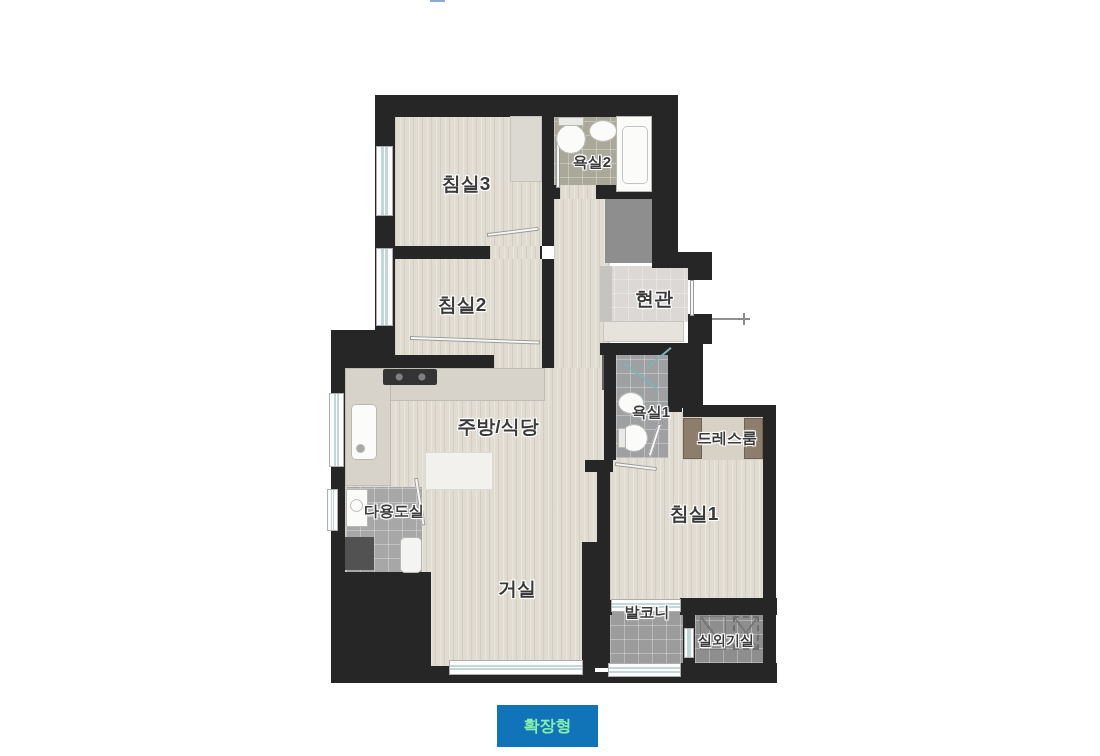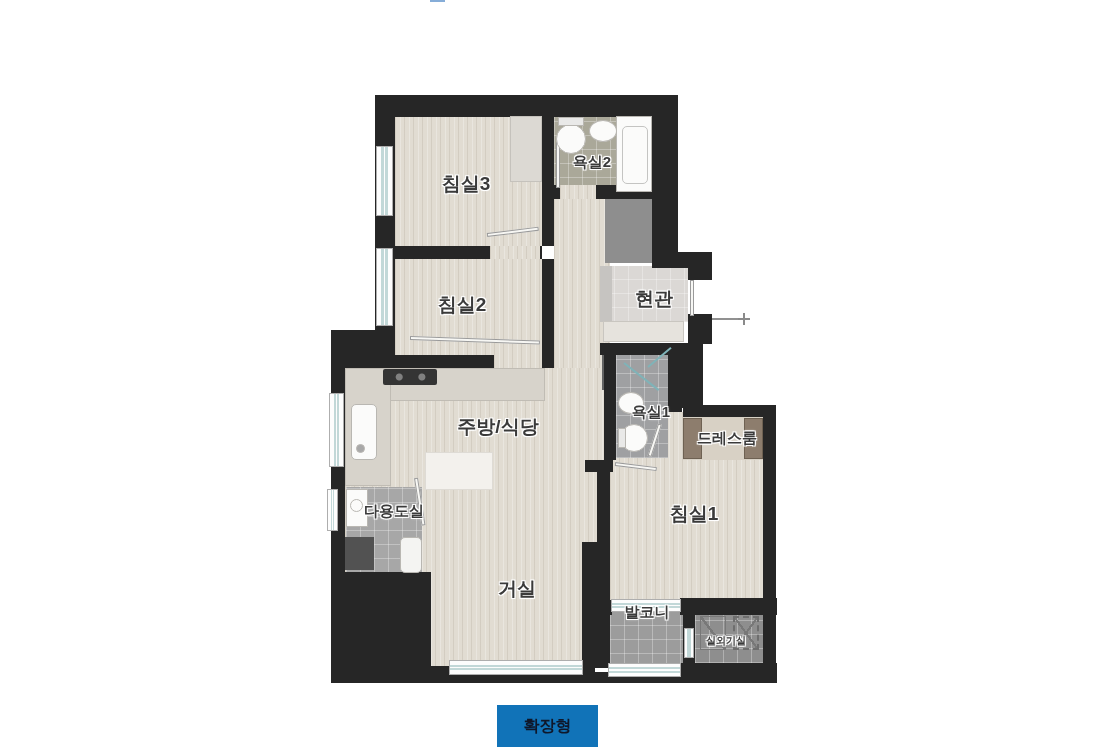--- a/index.html
+++ b/index.html
@@ -17,34 +17,34 @@
   .oval{border-radius:50%;}
   .rnd{border-radius:5px;}
   .leaf{position:absolute;background:#f7f7f4;border:1px solid #9a9a9a;box-sizing:border-box;}
   .winv{position:absolute;box-sizing:border-box;border:1px solid #aeaeae;
         background:linear-gradient(90deg,#fdfdfd 0 28%,#c2d8d8 28% 44%,#fdfdfd 44% 56%,#c2d8d8 56% 72%,#fdfdfd 72% 100%);}
   .winh{position:absolute;box-sizing:border-box;border:1px solid #aeaeae;
         background:linear-gradient(180deg,#fdfdfd 0 28%,#c2d8d8 28% 44%,#fdfdfd 44% 56%,#c2d8d8 56% 72%,#fdfdfd 72% 100%);}
   .glass{position:absolute;background:#7fb3b8;}
   .label{position:absolute;transform:translate(-50%,-50%);font-weight:bold;color:#3a3a3a;white-space:nowrap;z-index:9;
          text-shadow:-1px -1px 0 #fff,1px -1px 0 #fff,-1px 1px 0 #fff,1px 1px 0 #fff,0 0 3px #fff;}
-  .lg{font-size:19px;} .md{font-size:15px;} .sm{font-size:10px;}
+  .lg{font-size:19px;} .md{font-size:15px;} .sm{font-size:14px;}
   .stove{position:absolute;background-color:#343434;border-radius:2px;
          background-image:radial-gradient(circle at 30% 50%, #808080 3px, transparent 4px),
                           radial-gradient(circle at 72% 50%, #808080 3px, transparent 4px);}
   .acx{position:absolute;box-sizing:border-box;border:2px dashed #6e6e6e;
        background-image:linear-gradient(to top right, transparent 47%, #787878 47% 53%, transparent 53%),
                         linear-gradient(to bottom right, transparent 47%, #787878 47% 53%, transparent 53%);}
   .acd{position:absolute;box-sizing:border-box;border:1px solid #787878;
        background-image:linear-gradient(to top right, transparent 47%, #787878 47% 53%, transparent 53%);}
   .cross{position:absolute;width:12px;height:12px;
          background:linear-gradient(#8a8a8a 0 0) center/2px 12px no-repeat,
                     linear-gradient(#8a8a8a 0 0) center/12px 2px no-repeat;}
   .doorline{position:absolute;background:#919191;}
-  .btn{position:absolute;left:497px;top:705px;width:101px;height:42px;background:#1173b8;color:#0f172a;
+  .btn{position:absolute;left:497px;top:705px;width:101px;height:42px;background:#1173b8;color:#86efac;
        display:flex;align-items:center;justify-content:center;font-size:16px;font-weight:bold;border:none;cursor:pointer;}
 </style>
 </head>
 <body>
 
 <div class="canvas">
   <div class="abs" style="left:430px;top:0;width:15px;height:2px;background:#86add8;"></div>
 
   <div class="abs" style="left:0;top:0;width:1100px;height:756px;">
 

